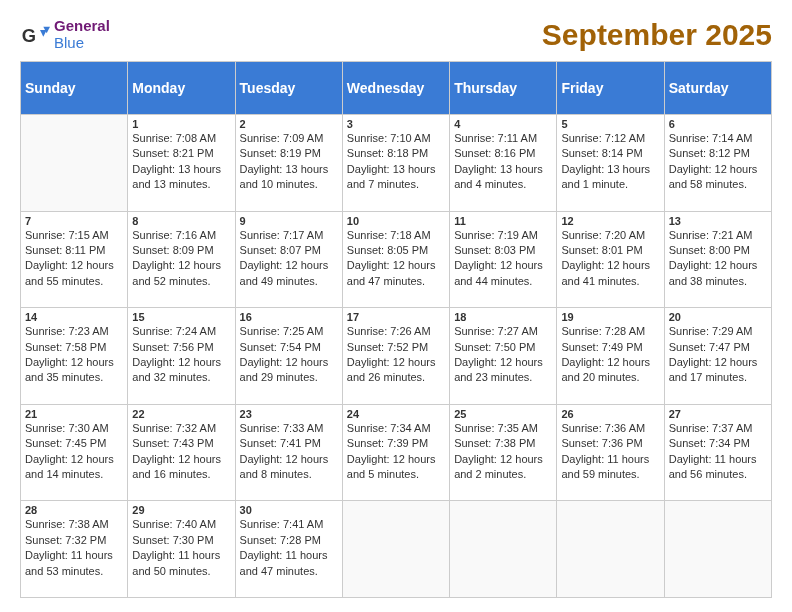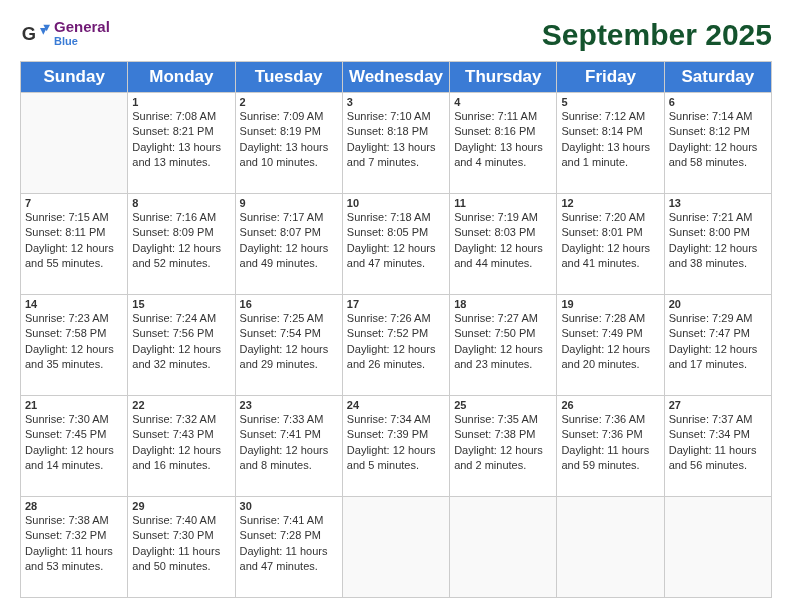--- a/index.html
+++ b/index.html
@@ -32,55 +32,55 @@
       display: flex;
       flex-direction: column;
       line-height: 1.1;
     }
     .logo-general {
       font-size: 15px;
       font-weight: bold;
       color: #701a75;
     }
     .logo-blue {
-      font-size: 11px;
-      font-weight: bold;
+      font-size: 15px;
+      font-weight: normal;
       color: #3a7bd5;
     }
     .logo-icon {
       width: 30px;
       height: 30px;
     }
     .title-block {
       text-align: right;
     }
     .title-block h1 {
       font-size: 30px;
       font-weight: bold;
-      color: #14532d;
+      color: #a16207;
       line-height: 1.1;
     }
     .title-block h2 {
       font-size: 14px;
       font-weight: normal;
       color: #333;
     }
     .calendar {
       width: 100%;
       border-collapse: collapse;
       flex: 1;
       font-size: 9.5px;
     }
     .calendar thead tr th {
       background: #3a7bd5;
       color: #fff;
-      font-size: 17px;
+      font-size: 14px;
       font-weight: bold;
-      padding: 5px 4px;
-      text-align: center;
+      padding: 18px 4px;
+      text-align: left;
       border: 1px solid #ccc;
     }
     .calendar tbody tr td {
       border: 1px solid #ccc;
       vertical-align: top;
       padding: 3px 4px;
       width: 107px;
       min-height: 80px;
       height: 82px;
       background: #fff;

